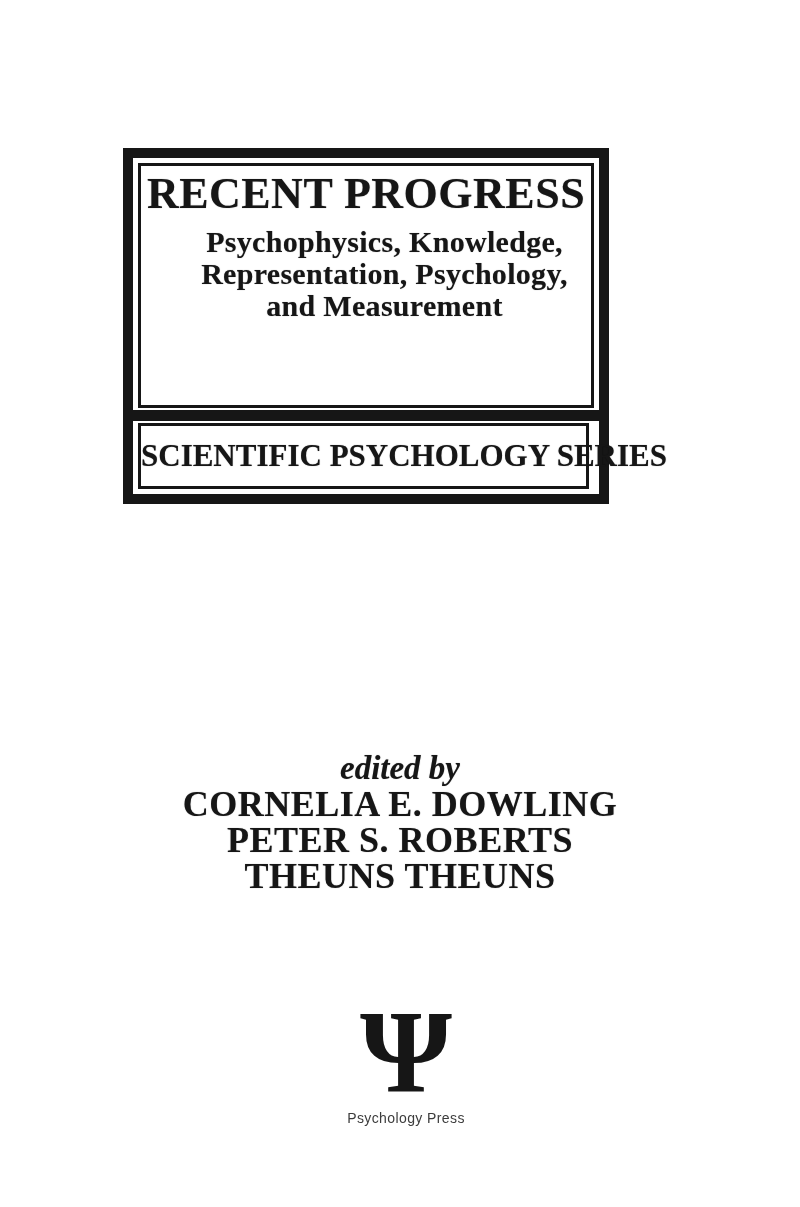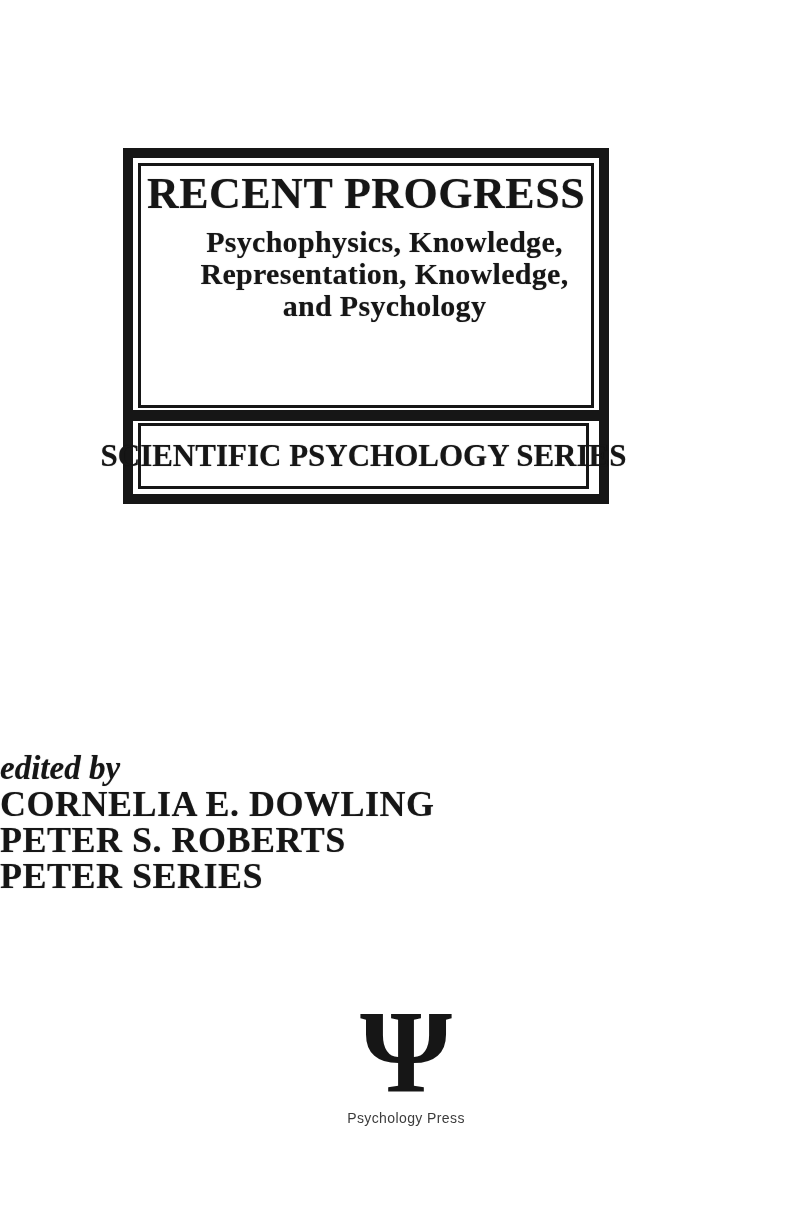--- a/index.html
+++ b/index.html
@@ -63,37 +63,37 @@
   .series-divider {
     height: 11px;
     background: var(--ink);
   }
   .panel-bottom {
     height: 66px;
     margin: 2px 10px 5px 5px;
     border: 3px solid var(--ink);
     display: flex;
     align-items: center;
-    justify-content: center;
+    justify-content: flex-start;
   }
   .series-title {
     font-size: 31px;
     font-weight: bold;
     letter-spacing: 0px;
     white-space: nowrap;
     text-shadow: 0 0 1px rgba(0,0,0,0.45);
   }
 
   
   .editors-block {
     position: absolute;
     left: 0;
     top: 750px;
     width: 100%;
-    text-align: left;
+    text-align: center;
     text-shadow: 0 0 1px rgba(0,0,0,0.4);
   }
   .edited-by {
     font-size: 33px;
     line-height: 36px;
     font-weight: bold;
     font-style: italic;
   }
   .editor-name {
     font-size: 36px;
@@ -134,35 +134,35 @@
 
 <div class="cover">
 
   <div class="title-box">
     <div class="panel-top">
       <h1 class="book-title">
         <span>RECENT PROGRESS</span>
       </h1>
       <h2 class="book-subtitle">
         <span>Psychophysics, Knowledge,</span>
-        <span>Representation, Knowledge,</span>
-        <span>and Psychology</span>
+        <span>Representation, Psychology,</span>
+        <span>and Measurement</span>
       </h2>
     </div>
     <div class="series-divider"></div>
     <div class="panel-bottom">
       <div class="series-title">SCIENTIFIC PSYCHOLOGY SERIES</div>
     </div>
   </div>
 
   <div class="editors-block">
     <div class="edited-by">edited by</div>
     <div class="editor-name">CORNELIA E. DOWLING</div>
     <div class="editor-name">PETER S. ROBERTS</div>
-    <div class="editor-name">PETER SERIES</div>
+    <div class="editor-name">THEUNS THEUNS</div>
   </div>
 
   <div class="publisher-logo">
     <span class="psi-glyph">Ψ</span>
     <span class="publisher-name">Psychology Press</span>
   </div>
 
 </div>
 
 </body></html>

